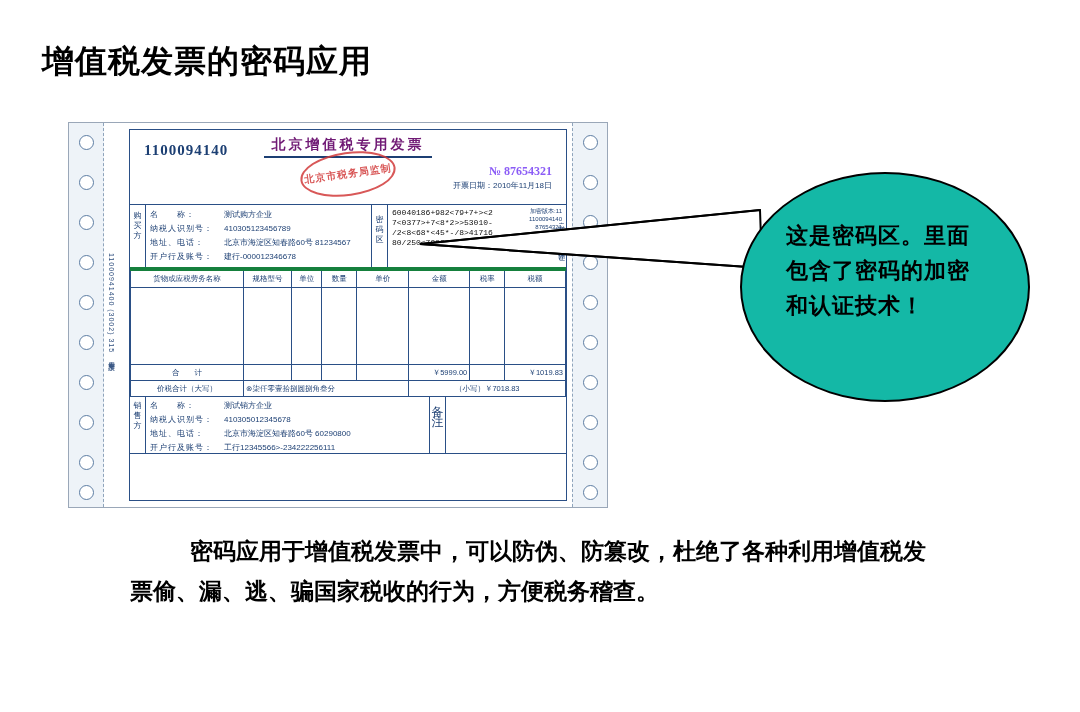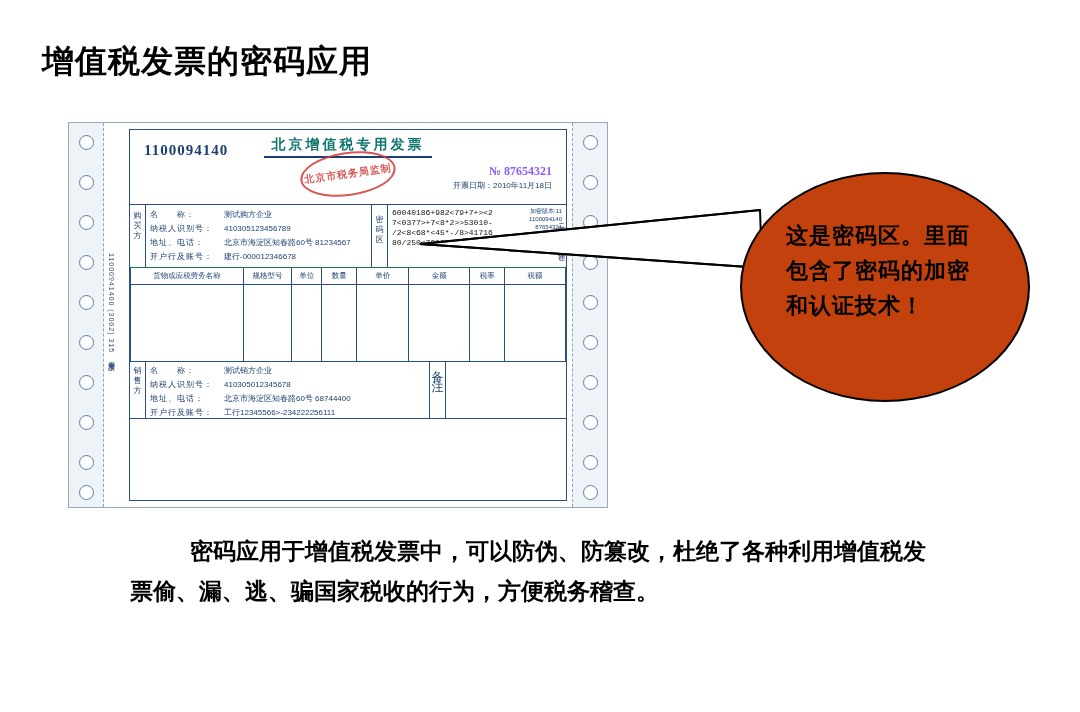--- a/index.html
+++ b/index.html
@@ -110,21 +110,21 @@
     letter-spacing: 1px;
     font-family: "Liberation Serif", serif;
   }
   #invoice-main-title {
     position: absolute;
     left: 50%;
     top: 6px;
     transform: translateX(-50%);
     font-size: 14px;
     font-weight: bold;
-    color: #0f766e;
+    color: #701a75;
     letter-spacing: 3px;
     font-family: "Liberation Serif", serif;
     white-space: nowrap;
   }
   #title-underline {
     position: absolute;
     left: 50%;
     top: 26px;
     transform: translateX(-50%);
     width: 168px;
@@ -166,21 +166,21 @@
     align-items: center;
     justify-content: center;
     letter-spacing: 1px;
     opacity: .85;
     font-family: "Liberation Serif", serif;
   }
 
   
   #buyer-row {
     display: flex;
-    border-bottom: 1px solid #15803d;
+    border-bottom: 4px solid #15803d;
     height: 62px;
   }
   #buyer-label {
     width: 16px;
     border-right: 1px solid #2a4f86;
     font-size: 8px;
     color: #1c3f73;
     line-height: 10px;
     text-align: center;
     padding-top: 6px;
@@ -334,21 +334,21 @@
 
   
   #callout-bubble {
     position: absolute;
     left: 740px;
     top: 172px;
     width: 290px;
     height: 230px;
     border: 2px solid #000000;
     border-radius: 50%;
-    background: #c2410c;
+    background: #14b8a6;
     box-sizing: border-box;
   }
   #callout-text {
     position: absolute;
     left: 44px;
     top: 44px;
     width: 205px;
     font-size: 22px;
     font-weight: bold;
     line-height: 35px;
@@ -487,38 +487,53 @@
           <tr>
             <td class="blank-cell"></td>
             <td class="blank-cell"></td>
             <td class="blank-cell"></td>
             <td class="blank-cell"></td>
             <td class="blank-cell"></td>
             <td class="blank-cell"></td>
             <td class="blank-cell"></td>
             <td class="blank-cell"></td>
           </tr>
+          <tr>
+            <td class="total-label">合　　计</td>
+            <td></td>
+            <td></td>
+            <td></td>
+            <td></td>
+            <td class="r">￥5999.00</td>
+            <td></td>
+            <td class="r">￥1019.83</td>
+          </tr>
+          <tr>
+            <td>价税合计（大写）</td>
+            <td class="l" colspan="4">⊗柒仟零壹拾捌圆捌角叁分</td>
+            <td colspan="3">（小写）￥7018.83</td>
+          </tr>
         </tbody>
       </table>
     </div>
 
     <div id="seller-row">
       <div id="seller-label">销售方</div>
       <div id="seller-fields">
         <div class="kv-line">
           <span class="kv-key">名　　称：</span>
           <span class="kv-val">测试销方企业</span>
         </div>
         <div class="kv-line">
           <span class="kv-key">纳税人识别号：</span>
           <span class="kv-val">410305012345678</span>
         </div>
         <div class="kv-line">
           <span class="kv-key">地址、电话：</span>
-          <span class="kv-val">北京市海淀区知春路60号 68744400</span>
+          <span class="kv-val">北京市海淀区知春路60号 60290800</span>
         </div>
         <div class="kv-line">
           <span class="kv-key">开户行及账号：</span>
           <span class="kv-val">工行12345566&gt;-234222256111</span>
         </div>
       </div>
       <div id="remark-label">备注</div>
       <div id="remark-area"></div>
     </div>
 

